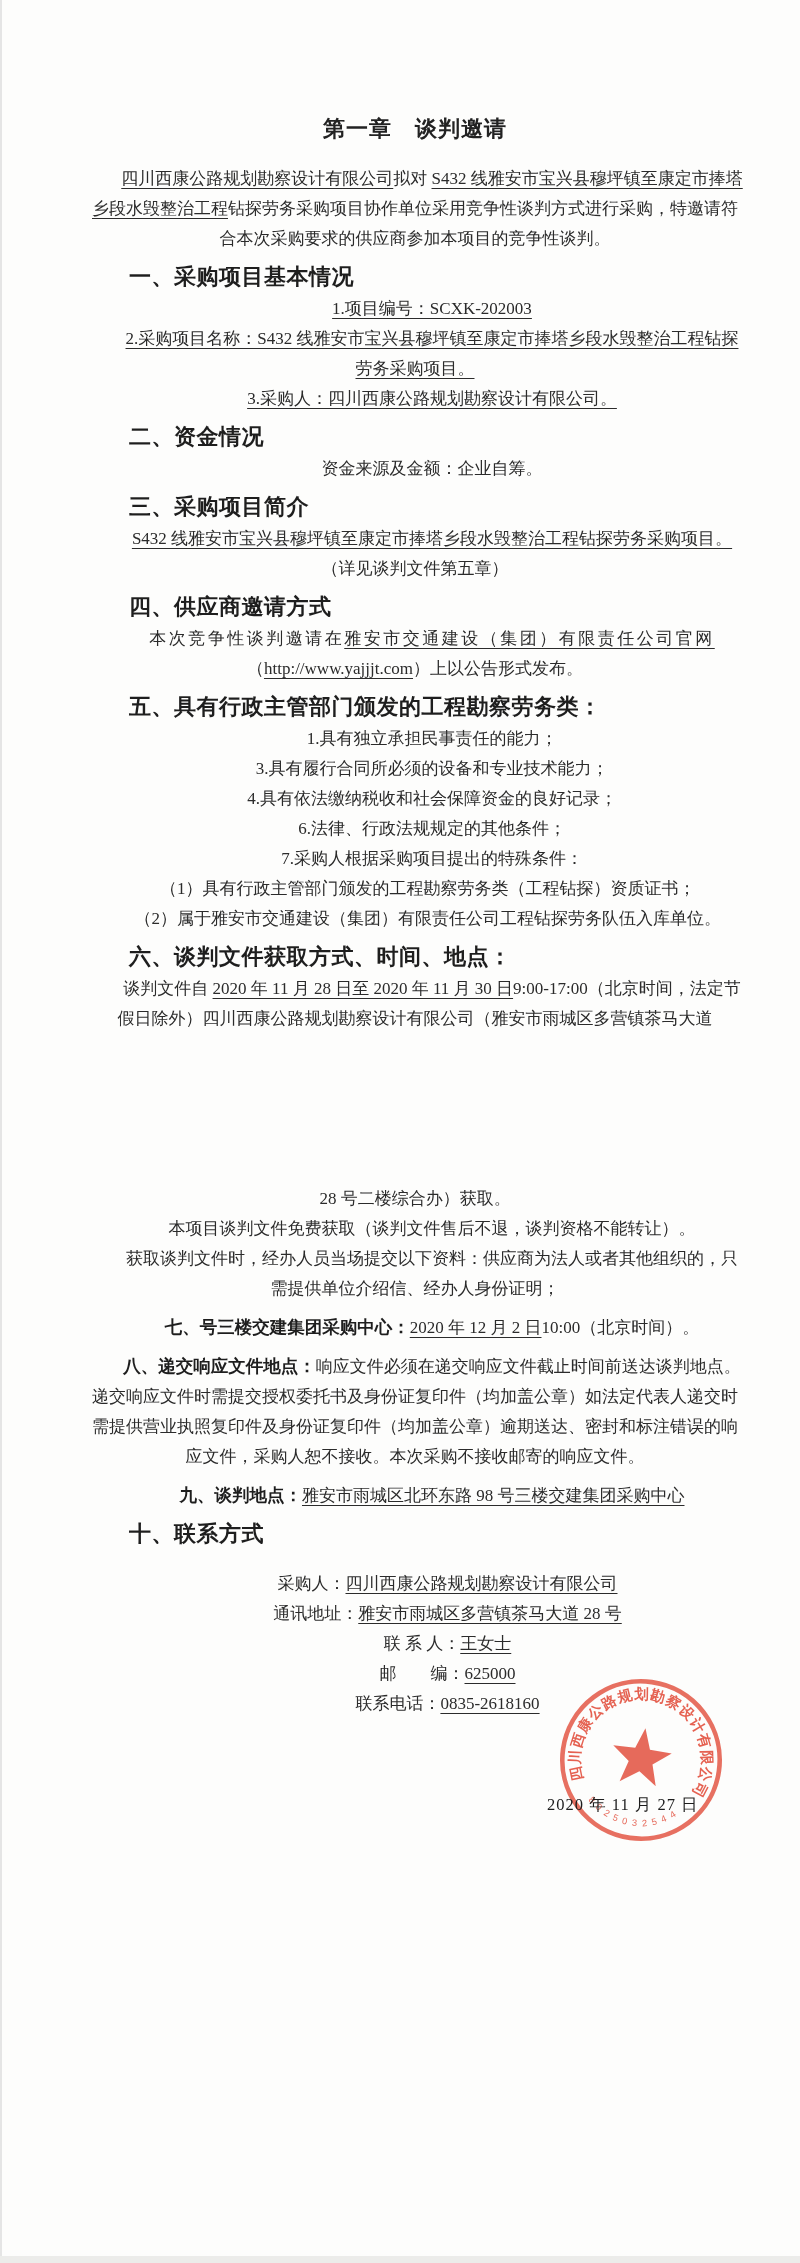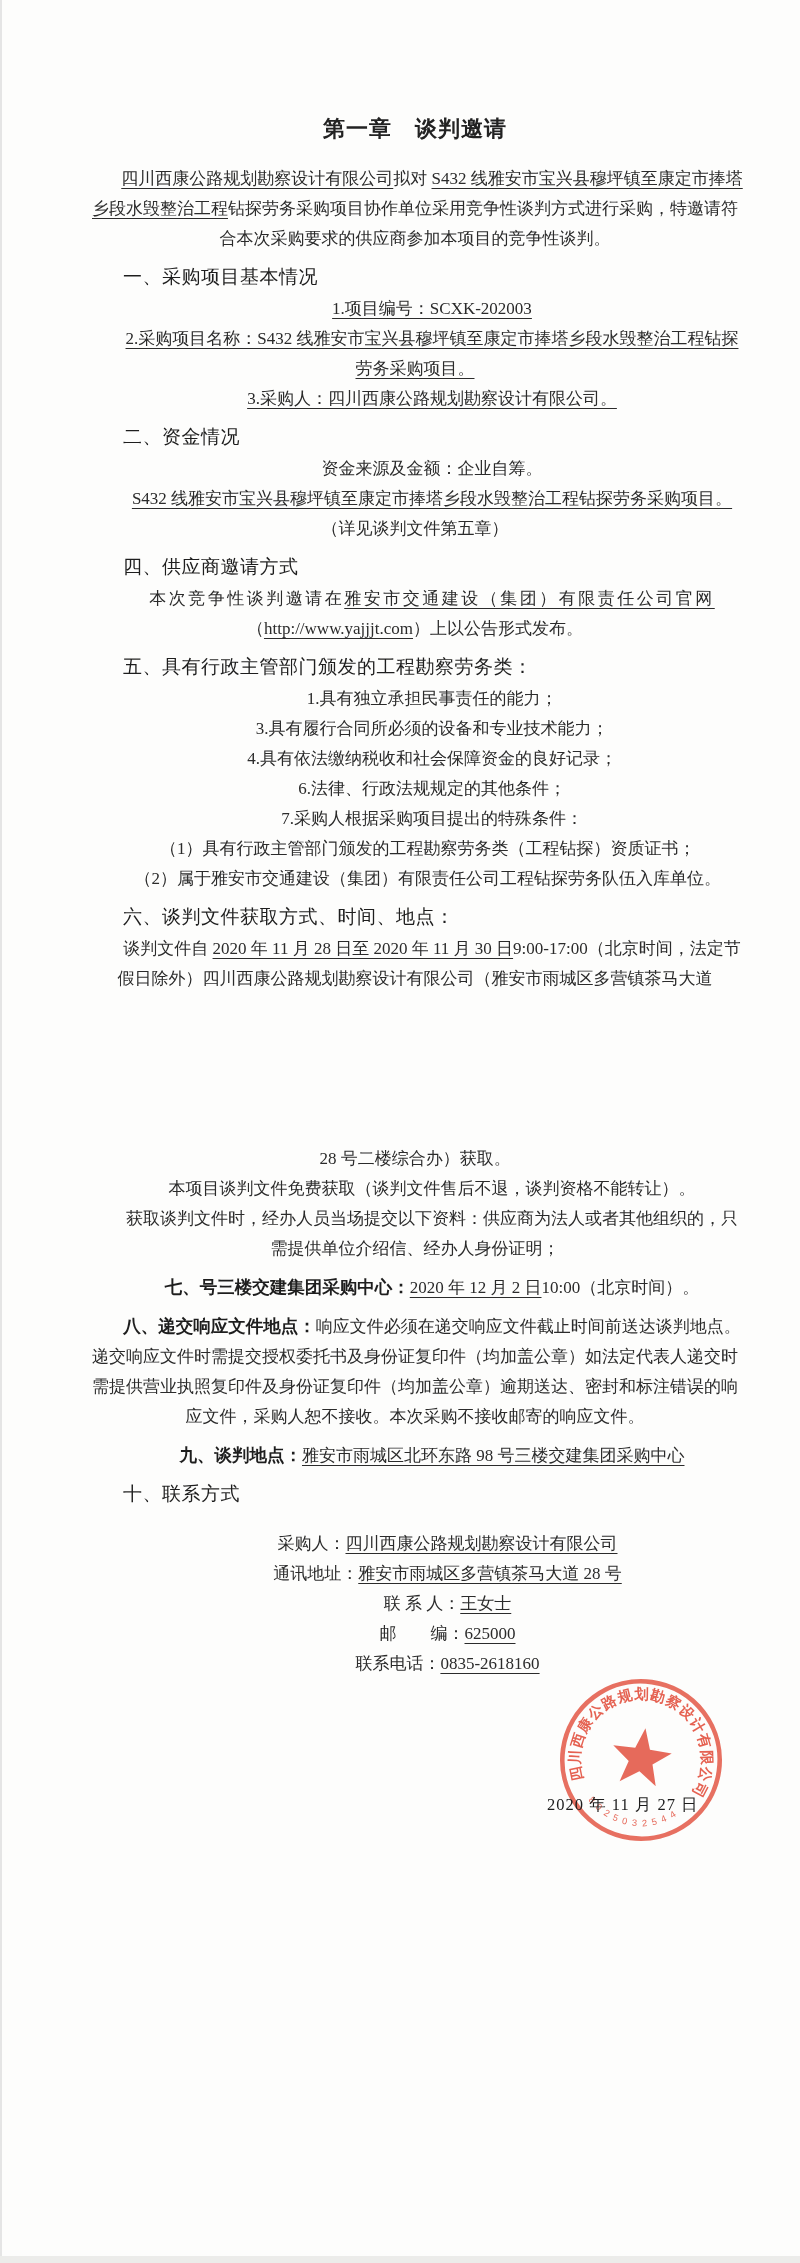--- a/index.html
+++ b/index.html
@@ -21,21 +21,21 @@
   }
   .content { padding:96px 55px 0 85px; }
   h1 {
     font-family:"Liberation Sans","DejaVu Sans",sans-serif;
     font-size:22px; font-weight:bold; color:#222;
     text-align:center; letter-spacing:1px;
     margin:16px 0 18px 0; line-height:34px;
   }
   h2 {
     font-family:"Liberation Sans","DejaVu Sans",sans-serif;
-    font-size:19px; font-weight:normal; color:#1e1e1e;
+    font-size:22px; font-weight:bold; color:#1e1e1e;
     margin:8px 0 2px 0; padding-left:2em;
     line-height:30px; letter-spacing:.5px;
   }
   p { margin:0; font-size:17px; line-height:30px;text-align:center; }
   .indent  { text-indent:2em; }
   .paren   { text-indent:1.5em; }
   .noindent{ text-indent:0; }
   .mt { margin-top:8px; }
   .u {
     text-decoration:underline;
@@ -85,20 +85,21 @@
     <p class="indent"><span class="u">四川西康公路规划勘察设计有限公司</span><span>拟对 </span><span class="u">S432 线雅安市宝兴县穆坪镇至康定市捧塔乡段水毁整治工程</span><span>钻探劳务采购项目协作单位采用竞争性谈判方式进行采购，特邀请符合本次采购要求的供应商参加本项目的竞争性谈判。</span></p>
 
     <h2>一、采购项目基本情况</h2>
     <p class="indent"><span class="u">1.项目编号：SCXK-202003</span></p>
     <p class="indent"><span class="u">2.采购项目名称：S432 线雅安市宝兴县穆坪镇至康定市捧塔乡段水毁整治工程钻探劳务采购项目。</span></p>
     <p class="indent"><span class="u">3.采购人：四川西康公路规划勘察设计有限公司。</span></p>
 
     <h2>二、资金情况</h2>
     <p class="indent">资金来源及金额：企业自筹。</p>
 
+    <h2>三、采购项目简介</h2>
     <p class="indent"><span class="u">S432 线雅安市宝兴县穆坪镇至康定市捧塔乡段水毁整治工程钻探劳务采购项目。</span></p>
     <p class="noindent">（详见谈判文件第五章）</p>
 
     <h2>四、供应商邀请方式</h2>
     <p class="indent"><span class="sp">本次竞争性谈判邀请在</span><span class="u sp">雅安市交通建设（集团）有限责任公司官网</span><span>（</span><span class="u">http://www.yajjjt.com</span><span>）上以公告形式发布。</span></p>
 
     <h2>五、具有行政主管部门颁发的工程勘察劳务类：</h2>
     <p class="indent">1.具有独立承担民事责任的能力；</p>
     <p class="indent">3.具有履行合同所必须的设备和专业技术能力；</p>
     <p class="indent">4.具有依法缴纳税收和社会保障资金的良好记录；</p>

